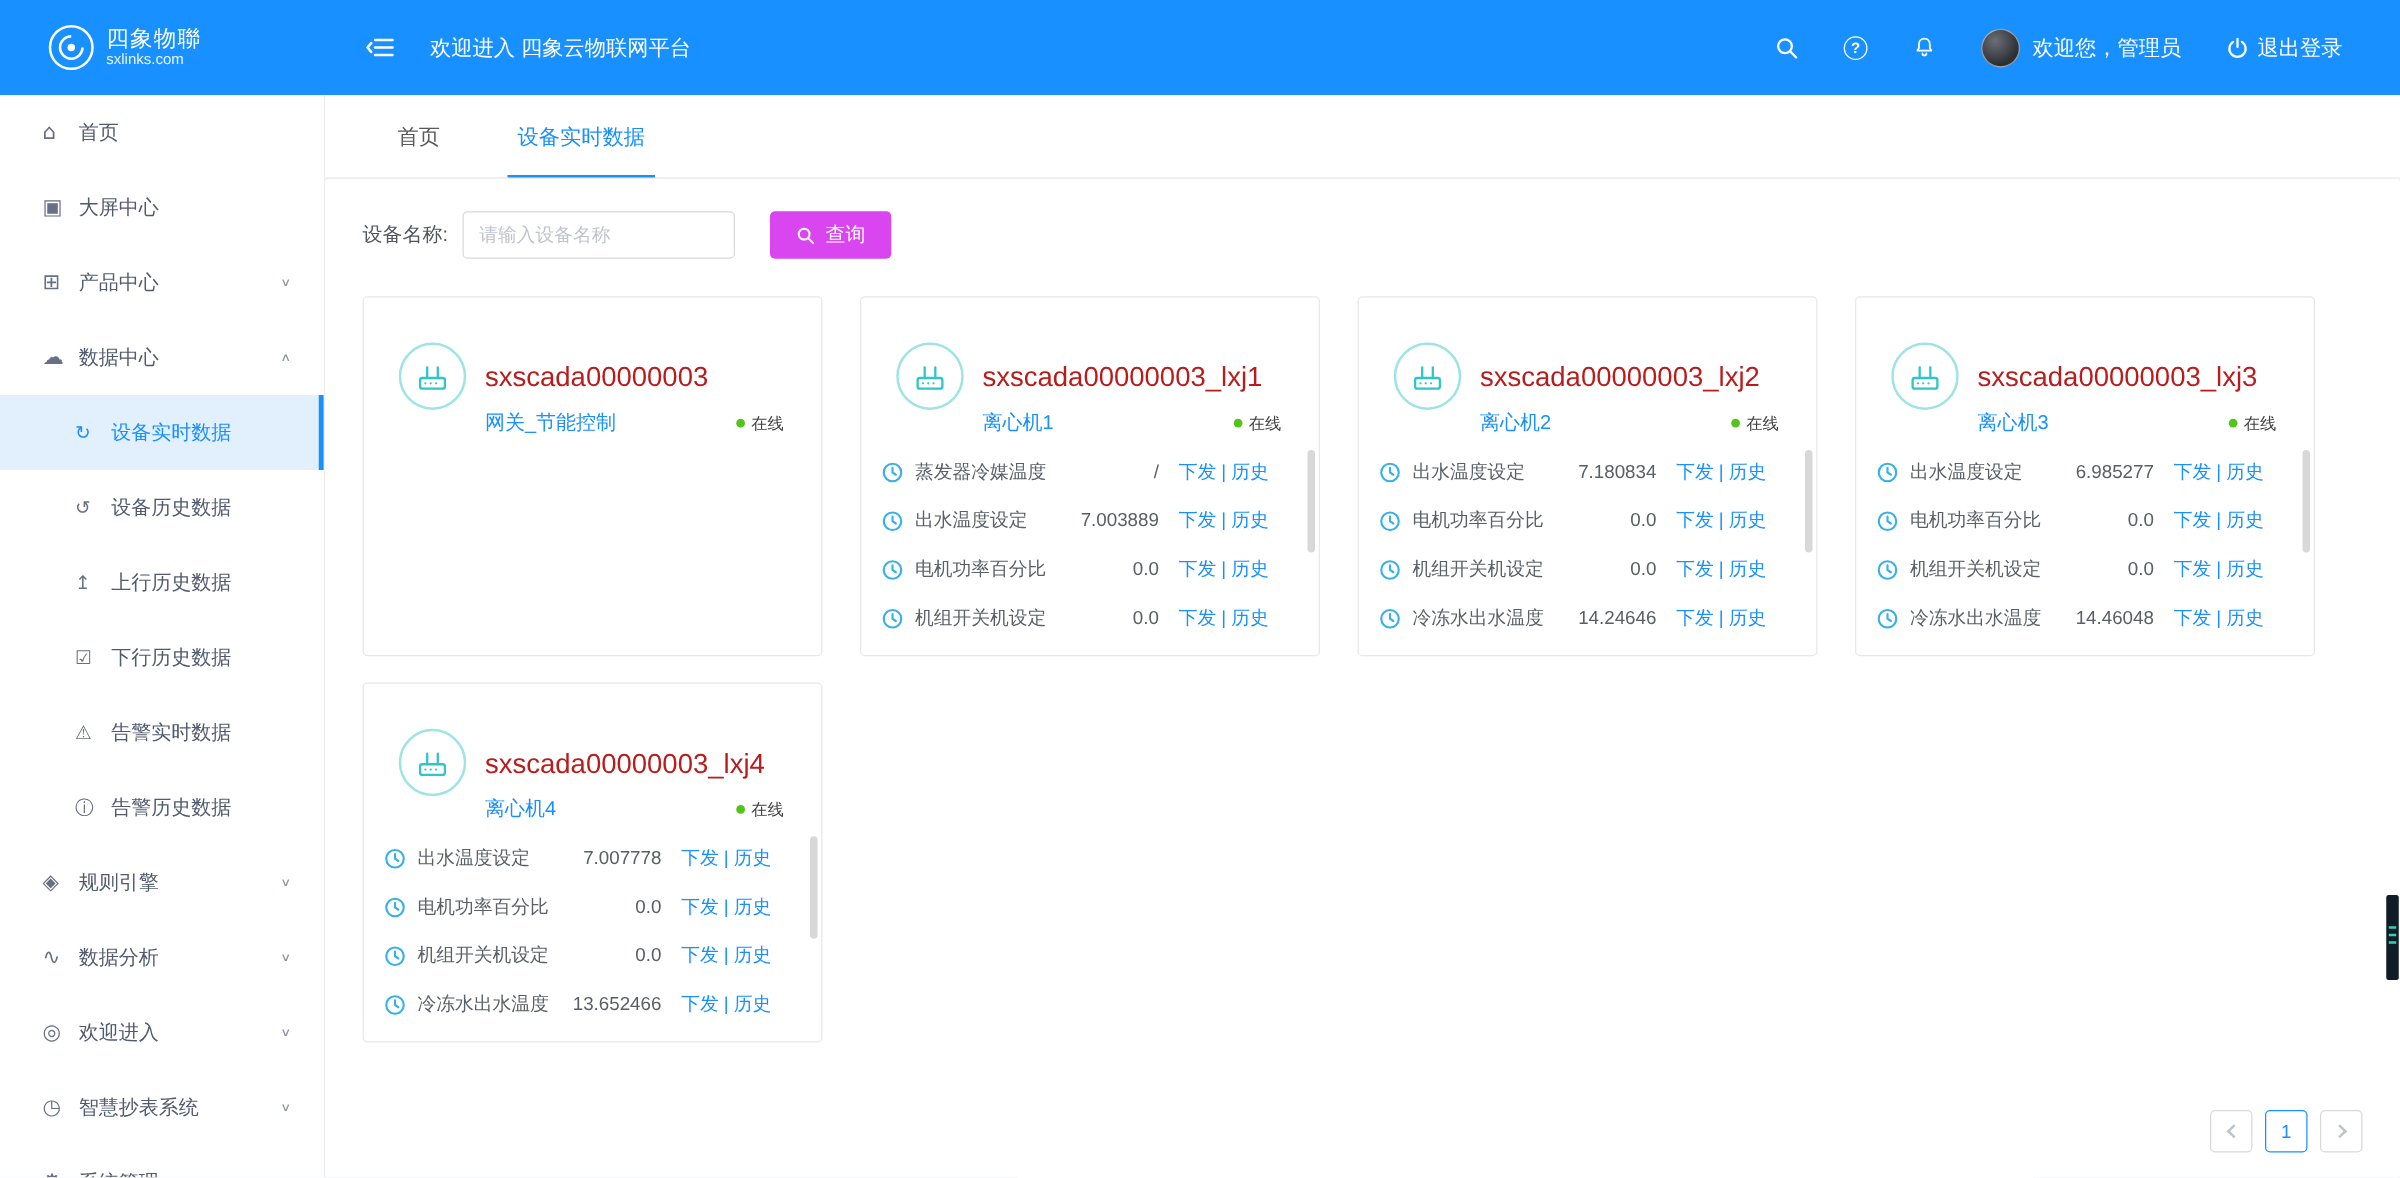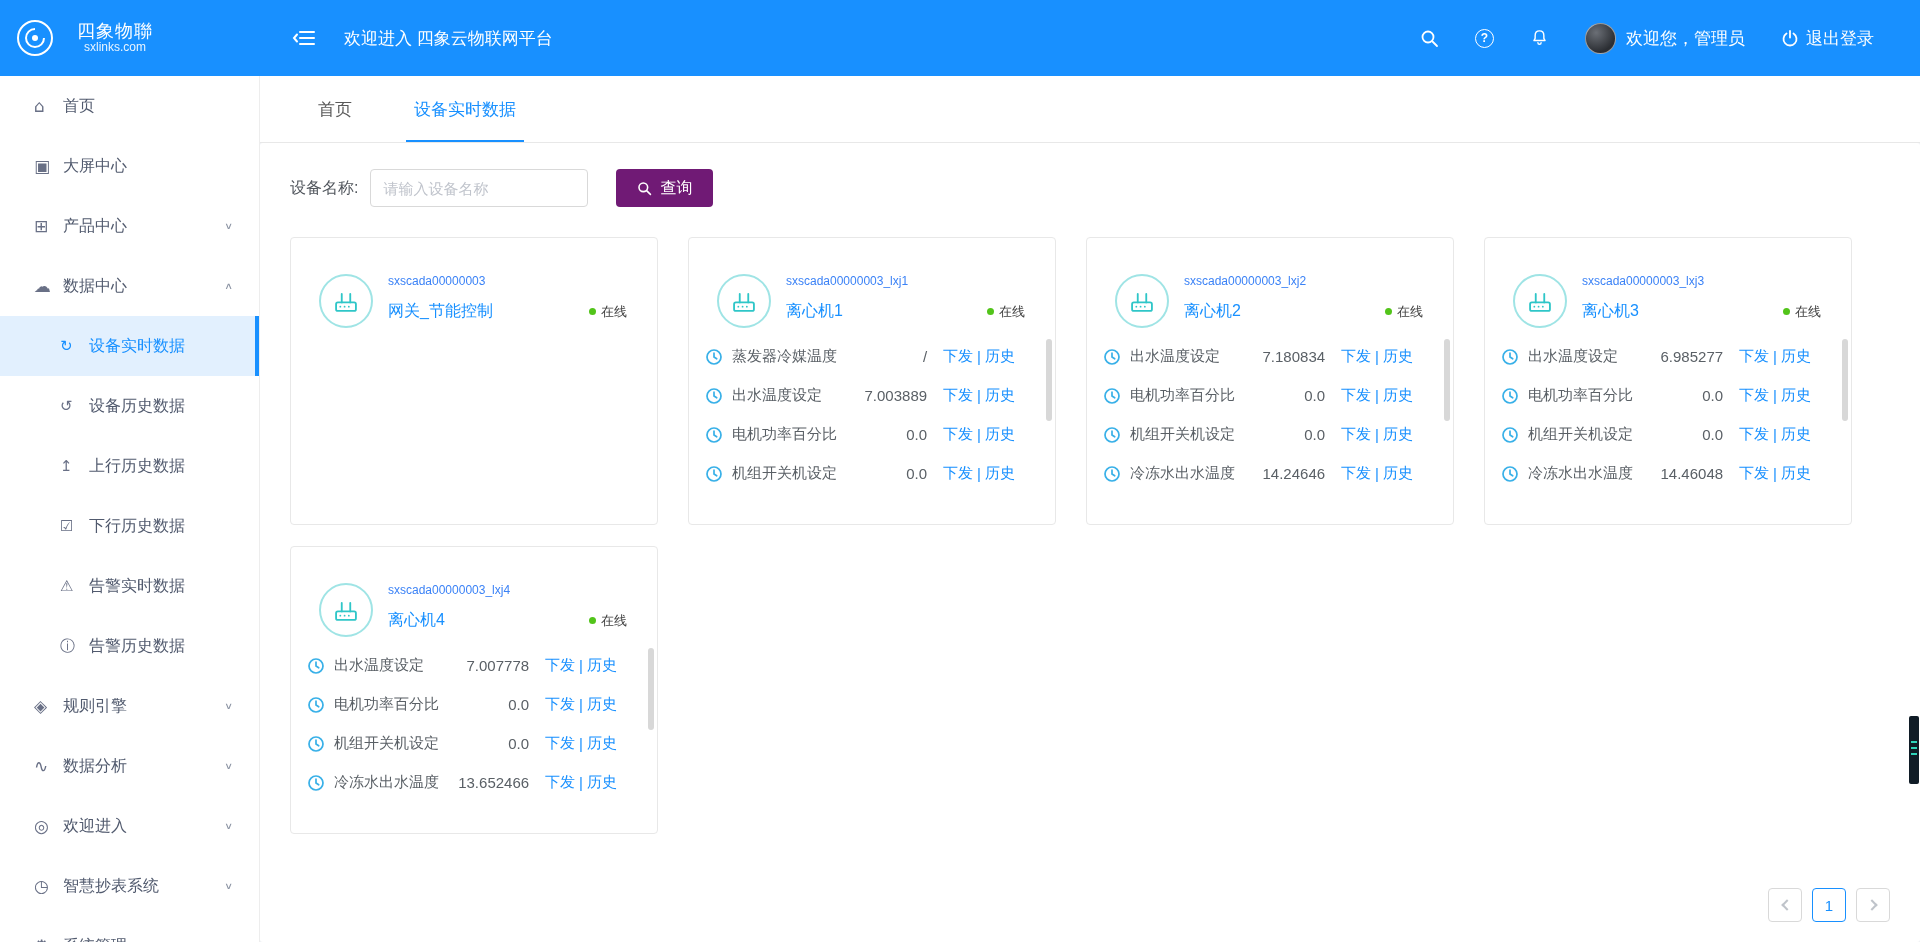--- a/index.html
+++ b/index.html
@@ -2,21 +2,21 @@
 <html><head>
 <meta charset="utf-8">
 <style>
   * { box-sizing: border-box; margin: 0; padding: 0; }
   html,body { width:1920px; height:942px; overflow:hidden; }
   body { font-family:"Liberation Sans","DejaVu Sans",sans-serif; background:#f0f2f5; color:#333; }
   a { text-decoration:none; }
 
   
   .header { position:fixed; top:0; left:0; width:1920px; height:76px; background:#1890ff; display:flex; align-items:center; z-index:50; }
-  .brand { width:260px; flex:none; display:flex; align-items:center; padding-left:15px; gap:22px;text-align:center; }
+  .brand { width:260px; flex:none; display:flex; align-items:center; padding-left:37px; gap:8px; }
   .brand-text { color:#fff; line-height:1.15; }
   .brand-name { font-size:18px; letter-spacing:1px; }
   .brand-domain { font-size:12px; opacity:.9; }
   .header-main { flex:1; display:flex; align-items:center; padding:0 46px 0 32px; }
   .collapse-btn { margin-right:28px; cursor:pointer; display:flex; align-items:center; }
   .welcome { color:#fff; font-size:17px; }
   .header-right { margin-left:auto; display:flex; align-items:center; gap:36px; }
   .hicon { display:flex; align-items:center; cursor:pointer; }
   .q-icon { width:19px; height:19px; border:1.6px solid #fff; border-radius:50%; display:flex; align-items:center; justify-content:center; color:#fff; font-size:12px; font-weight:bold; }
   .q-icon::after { content:"?"; }
@@ -44,29 +44,29 @@
   .tab.active::after { content:""; position:absolute; left:-6px; right:-6px; bottom:0; height:2px; background:#1890ff; }
 
   .content { flex:1; overflow:hidden; }
   .panel { background:#fff; height:100%; border-radius:3px; padding:26px 30px 20px 30px; display:flex; flex-direction:column; }
 
   
   .filter-row { display:flex; align-items:center; margin-bottom:30px; flex:none; }
   .filter-label { font-size:16px; color:#51565d; margin-right:12px; }
   .filter-input { width:218px; height:38px; border:1px solid #d9d9d9; border-radius:4px; padding:0 12px; font-size:15px; color:#333; outline:none; font-family:inherit; }
   .filter-input::placeholder { color:#c0c4cc; }
-  .search-btn { margin-left:28px; height:38px; padding:0 21px; background:#701a75; color:#fff; border:none; border-radius:4px; font-size:16px; display:flex; align-items:center; gap:8px; cursor:pointer; font-family:inherit;text-align:right; }
+  .search-btn { margin-left:28px; height:38px; padding:0 21px; background:#d946ef; color:#fff; border:none; border-radius:4px; font-size:16px; display:flex; align-items:center; gap:8px; cursor:pointer; font-family:inherit;text-align:right; }
 
   
   .cards { display:flex; flex-wrap:wrap; gap:21px 30px; align-content:flex-start; }
   .card { width:368px; height:288px; border:1px solid #e8e8e8; border-radius:4px; background:#fff; position:relative; }
   .c-head { display:flex; padding:34px 30px 0 28px; gap:15px; }
   .dev-badge { width:54px; height:54px; border:2px solid #9fe4e5; border-radius:50%; display:flex; align-items:center; justify-content:center; flex:none; margin-top:2px; }
   .c-meta { flex:1; min-width:0; }
-  .serial { font-size:12px; color:#3b82f6; margin-top:2px; white-space:nowrap; }
+  .serial { font-size:22px; color:#b91c1c; margin-top:17px; white-space:nowrap; }
   .name-line { display:flex; align-items:center; margin-top:13px; }
   .dname { font-size:16px; color:#1890ff; cursor:pointer; white-space:nowrap; }
   .status { margin-left:auto; font-size:13px; color:#404040; display:flex; align-items:center; gap:5px; }
   .dot { width:7px; height:7px; border-radius:50%; background:#52c41a; display:inline-block; }
   .rows { margin-top:9px; position:relative; height:166px; overflow:hidden; }
   .drow { display:flex; align-items:center; height:39px; padding:0 40px 0 16px; }
   .row-icon { flex:none; display:flex; }
   .row-label { margin-left:9px; font-size:15px; color:#5a6066; white-space:nowrap; }
   .row-value { margin-left:auto; font-size:15px; color:#5a6066; margin-right:16px; white-space:nowrap; }
   .row-actions { font-size:15px; color:#1890ff; white-space:nowrap; flex:none; display:flex; align-items:center; }

